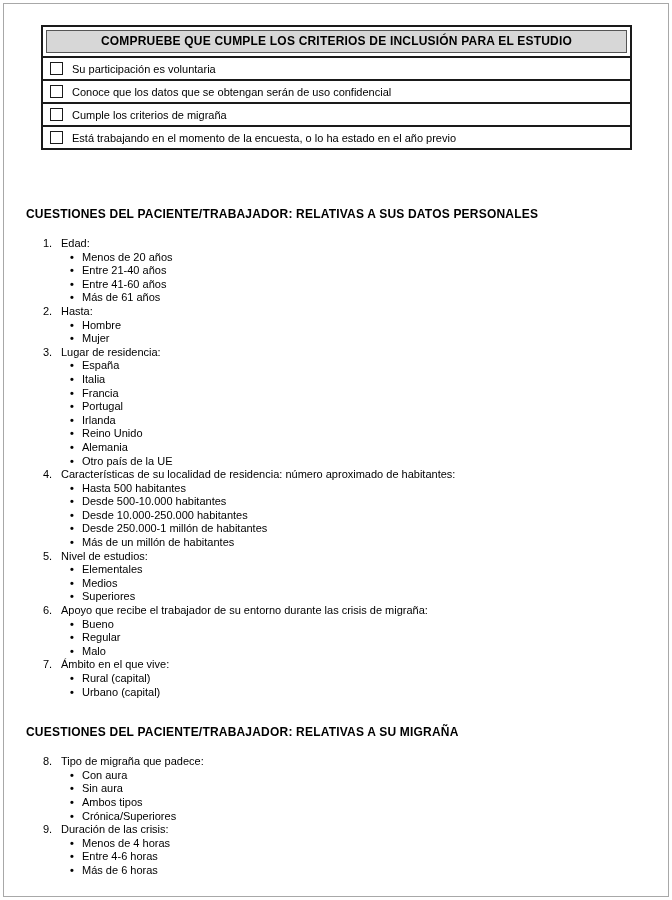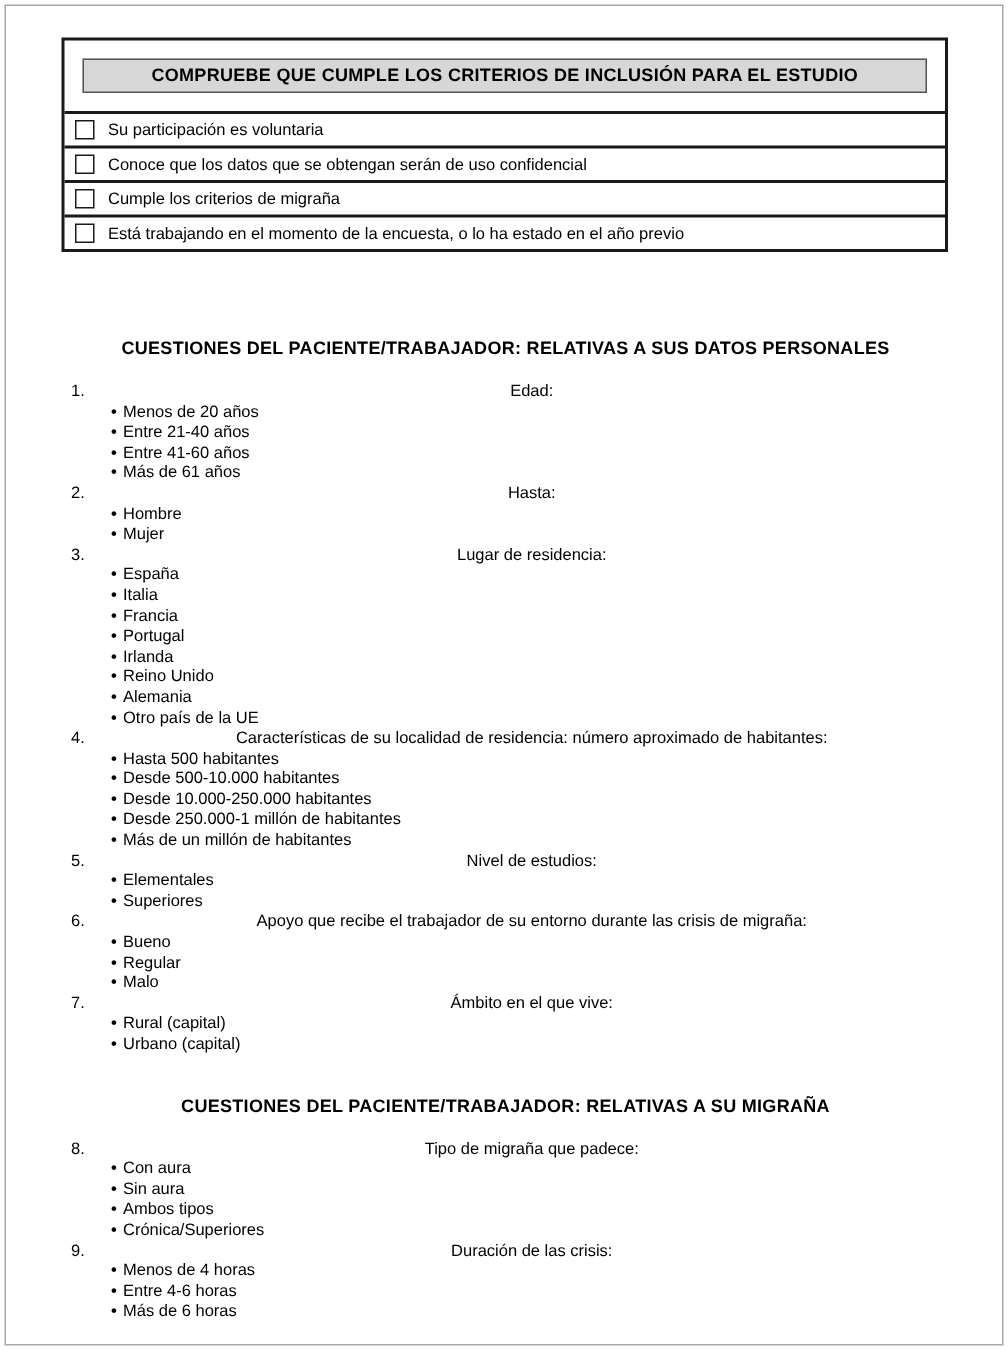--- a/index.html
+++ b/index.html
@@ -12,21 +12,21 @@
     position:absolute;inset:3px;border:1px solid #a8a8a8;background:#fff;
     box-sizing:border-box;overflow:hidden;
   }
   
   .inclusion-box{
     margin:21px 36px 0 37px;
     border:2px solid #1a1a1a;
     box-sizing:border-box;
   }
   .inclusion-title{
-    margin:12px;
+    margin:3px;
     background:#d7d7d7;
     border:1px solid #555;
     text-align:center;
     font-weight:bold;
     font-size:12px;
     letter-spacing:.2px;
     padding:3px 2px 4px 2px;
   }
   .criteria-row{
     border-top:2px solid #1a1a1a;
@@ -34,21 +34,21 @@
     padding:4px 6px 4px 7px;
   }
   .checkbox{
     width:11px;height:11px;flex:none;
     border:1.4px solid #1a1a1a;background:#fff;
     margin-right:9px;display:inline-block;
   }
   .criteria-label{font-size:11px;}
   
   .sections{margin-left:22px;margin-right:20px;}
-  .section{margin-top:26px;text-align:center;}
+  .section{margin-top:26px;}
   .section:first-child{margin-top:57px;}
   .section-heading{
     margin:0;font-size:12px;font-weight:bold;letter-spacing:.2px;
   }
   .questions{
     margin-top:16px;
     margin-left:17px;
     font-size:11px;
     line-height:13.6px;
   }
@@ -179,20 +179,23 @@
           </div>
           <div class="question">
             <div class="question-line">
               <span class="q-num">5.</span>
               <span class="q-text">Nivel de estudios:</span>
             </div>
             <div class="option-line">
               <span class="option-text">Elementales</span>
             </div>
             <div class="option-line">
+              <span class="option-text">Medios</span>
+            </div>
+            <div class="option-line">
               <span class="option-text">Superiores</span>
             </div>
           </div>
           <div class="question">
             <div class="question-line">
               <span class="q-num">6.</span>
               <span class="q-text">Apoyo que recibe el trabajador de su entorno durante las crisis de migraña:</span>
             </div>
             <div class="option-line">
               <span class="option-text">Bueno</span>

